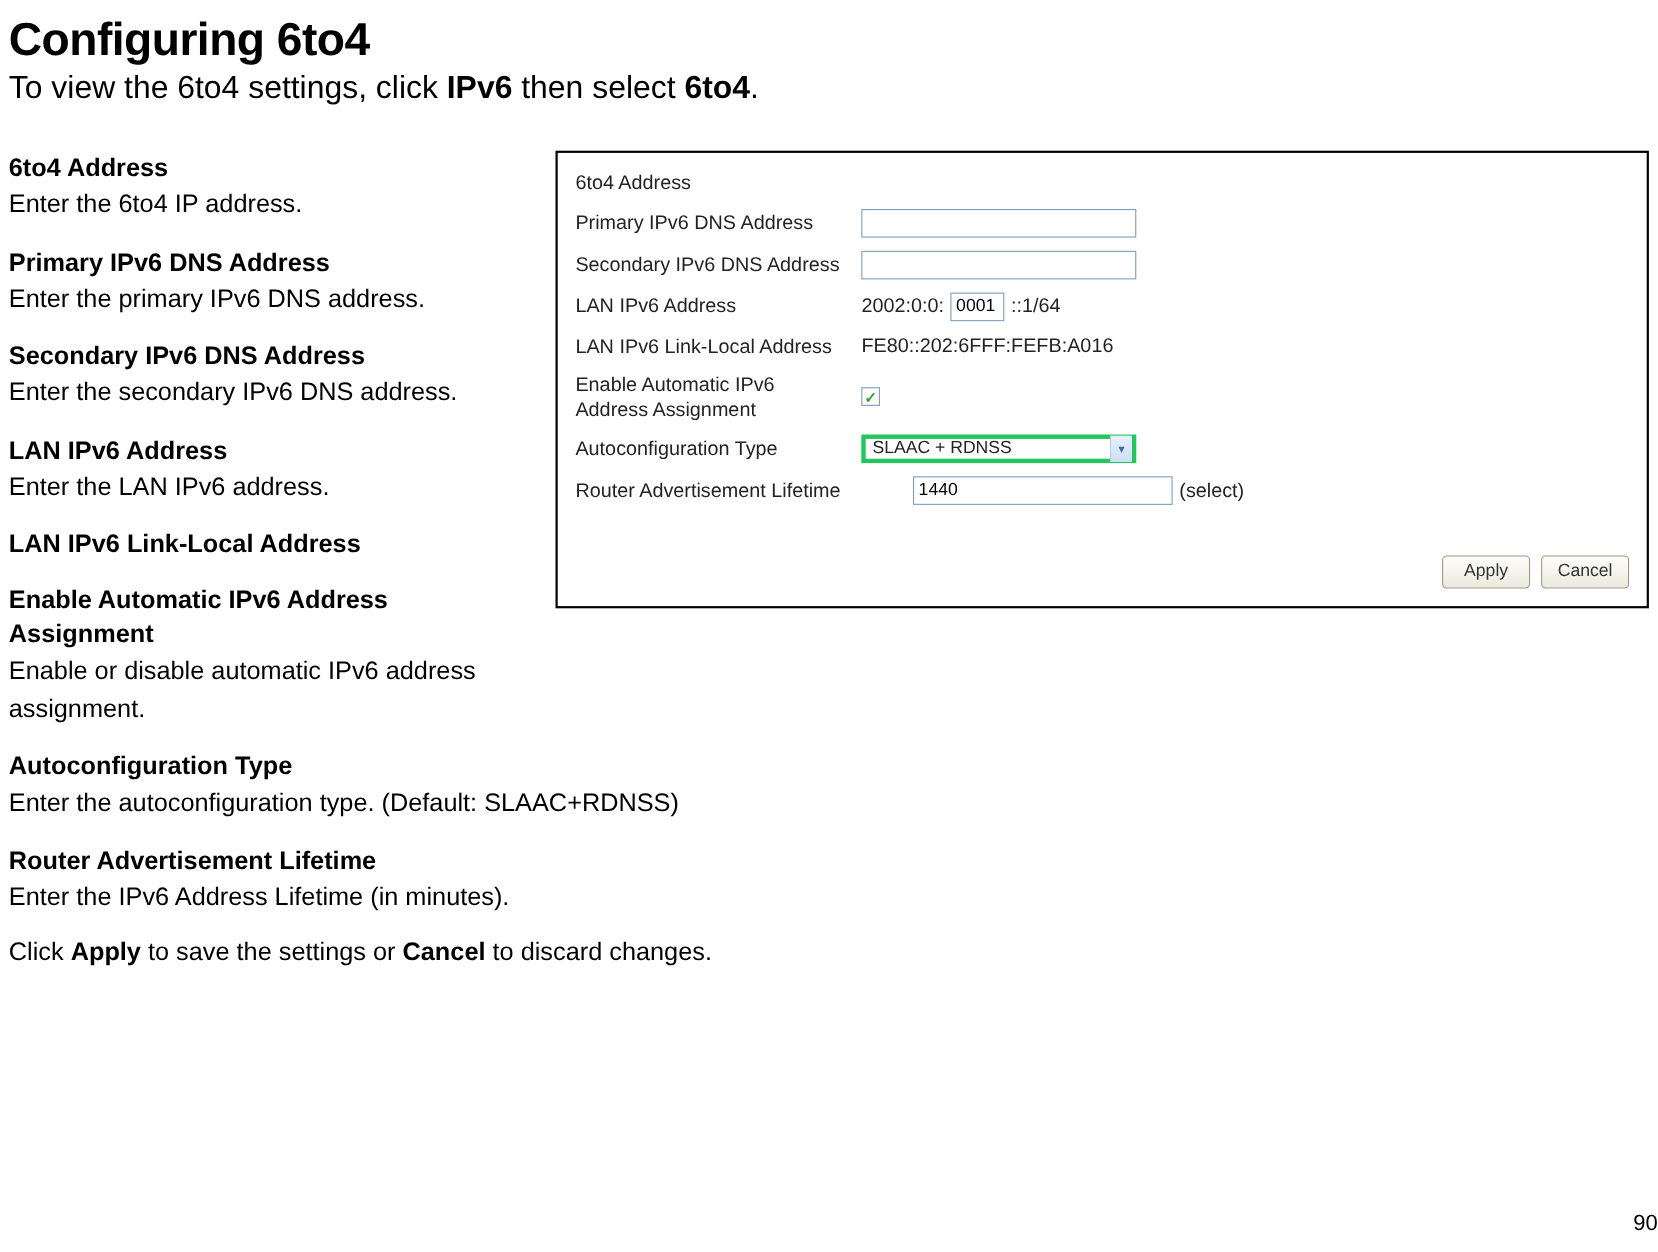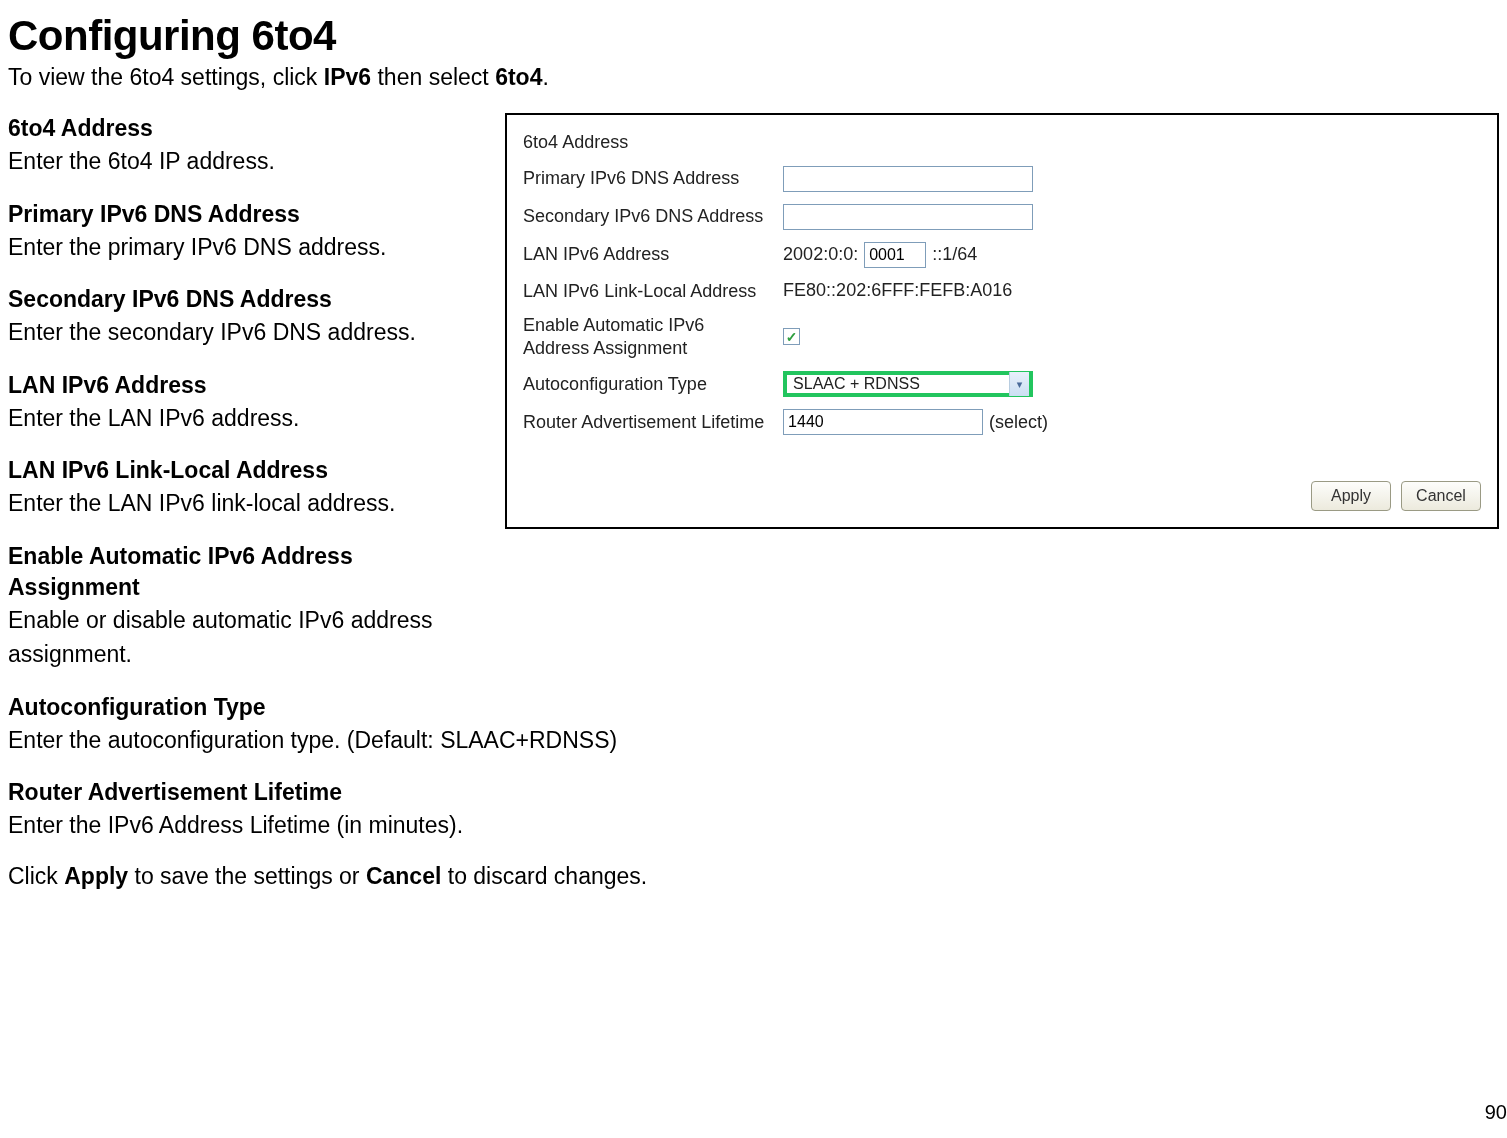--- a/index.html
+++ b/index.html
@@ -17,22 +17,22 @@
   .page {
     padding: 12px 8px;
   }
   h1 {
     font-size: 42px;
     font-weight: 700;
     margin: 0 0 4px 0;
     letter-spacing: -0.5px;
   }
   .intro {
-    font-size: 23px;
-    margin-bottom: 22px;
+    font-size: 29px;
+    margin-bottom: 40px;
   }
   .intro .b { font-weight: 700; }
   .content-row {
     display: flex;
     align-items: flex-start;
     gap: 40px;
   }
   .defs {
     width: 460px;
     font-size: 23px;
@@ -76,22 +76,22 @@
   }
   .textinput {
     height: 26px;
     border: 1px solid #7f9db9;
     background: #fff;
     padding: 2px 4px;
     font-family: Tahoma, Arial, sans-serif;
     font-size: 16px;
   }
   .textinput.wide { width: 250px; }
-  .textinput.seg { width: 62px; }
-  .textinput.med { width: 200px; }
+  .textinput.seg { width: 49px; }
+  .textinput.med { width: 236px; margin-left: 47px; }
   .selectbox {
     height: 26px;
     border: 4px solid #22c55e;
     background: #fff;
     width: 250px;
     display: flex;
     align-items: center;
     justify-content: space-between;
     padding: 0 0 0 6px;
     font-size: 16px;
@@ -171,21 +171,20 @@
       <div class="def-block">
         <div class="def-term">Secondary IPv6 DNS Address</div>
         <div class="def-desc">Enter the secondary IPv6 DNS address.</div>
       </div>
       <div class="def-block">
         <div class="def-term">LAN IPv6 Address</div>
         <div class="def-desc">Enter the LAN IPv6 address.</div>
       </div>
       <div class="def-block">
         <div class="def-term">LAN IPv6 Link-Local Address</div>
-        <div class="def-desc">Enter the LAN IPv6 link-local address.</div>
       </div>
       <div class="def-block">
         <div class="def-term">Enable Automatic IPv6 Address Assignment</div>
         <div class="def-desc">Enable or disable automatic IPv6 address assignment.</div>
       </div>
     </div>
 
     <div class="panel">
       <div class="prow">
         <div class="plabel">6to4 Address</div>

